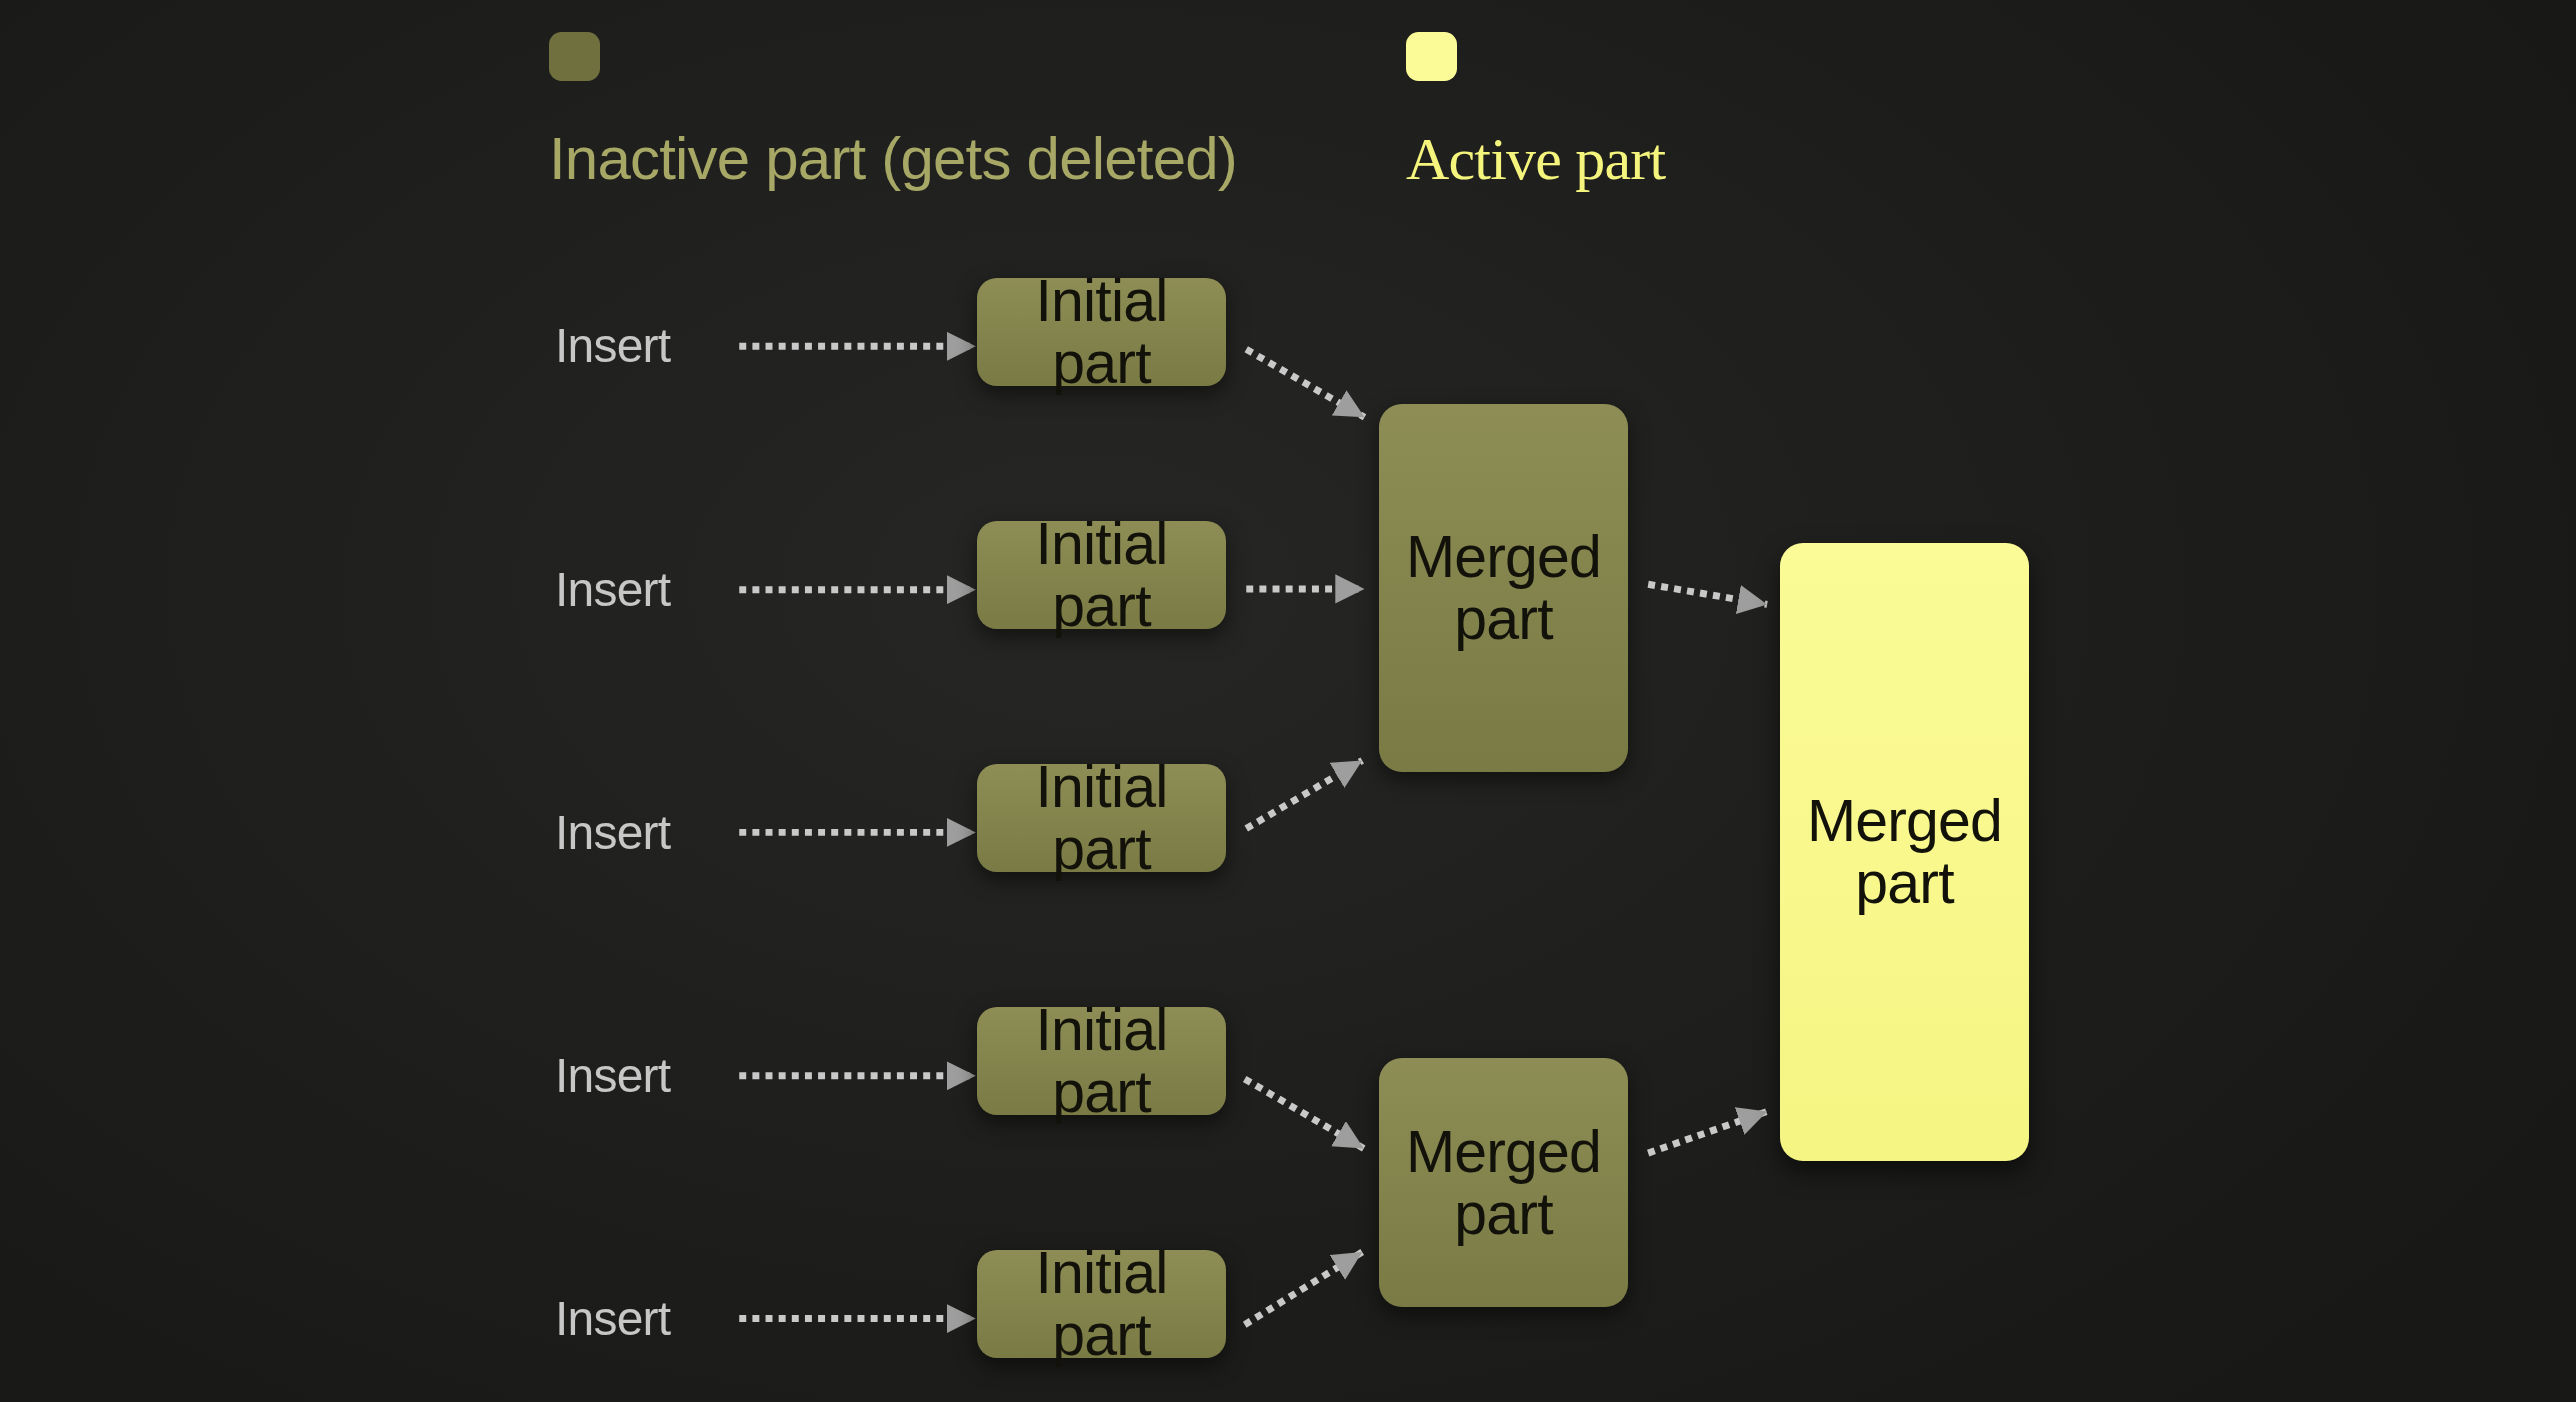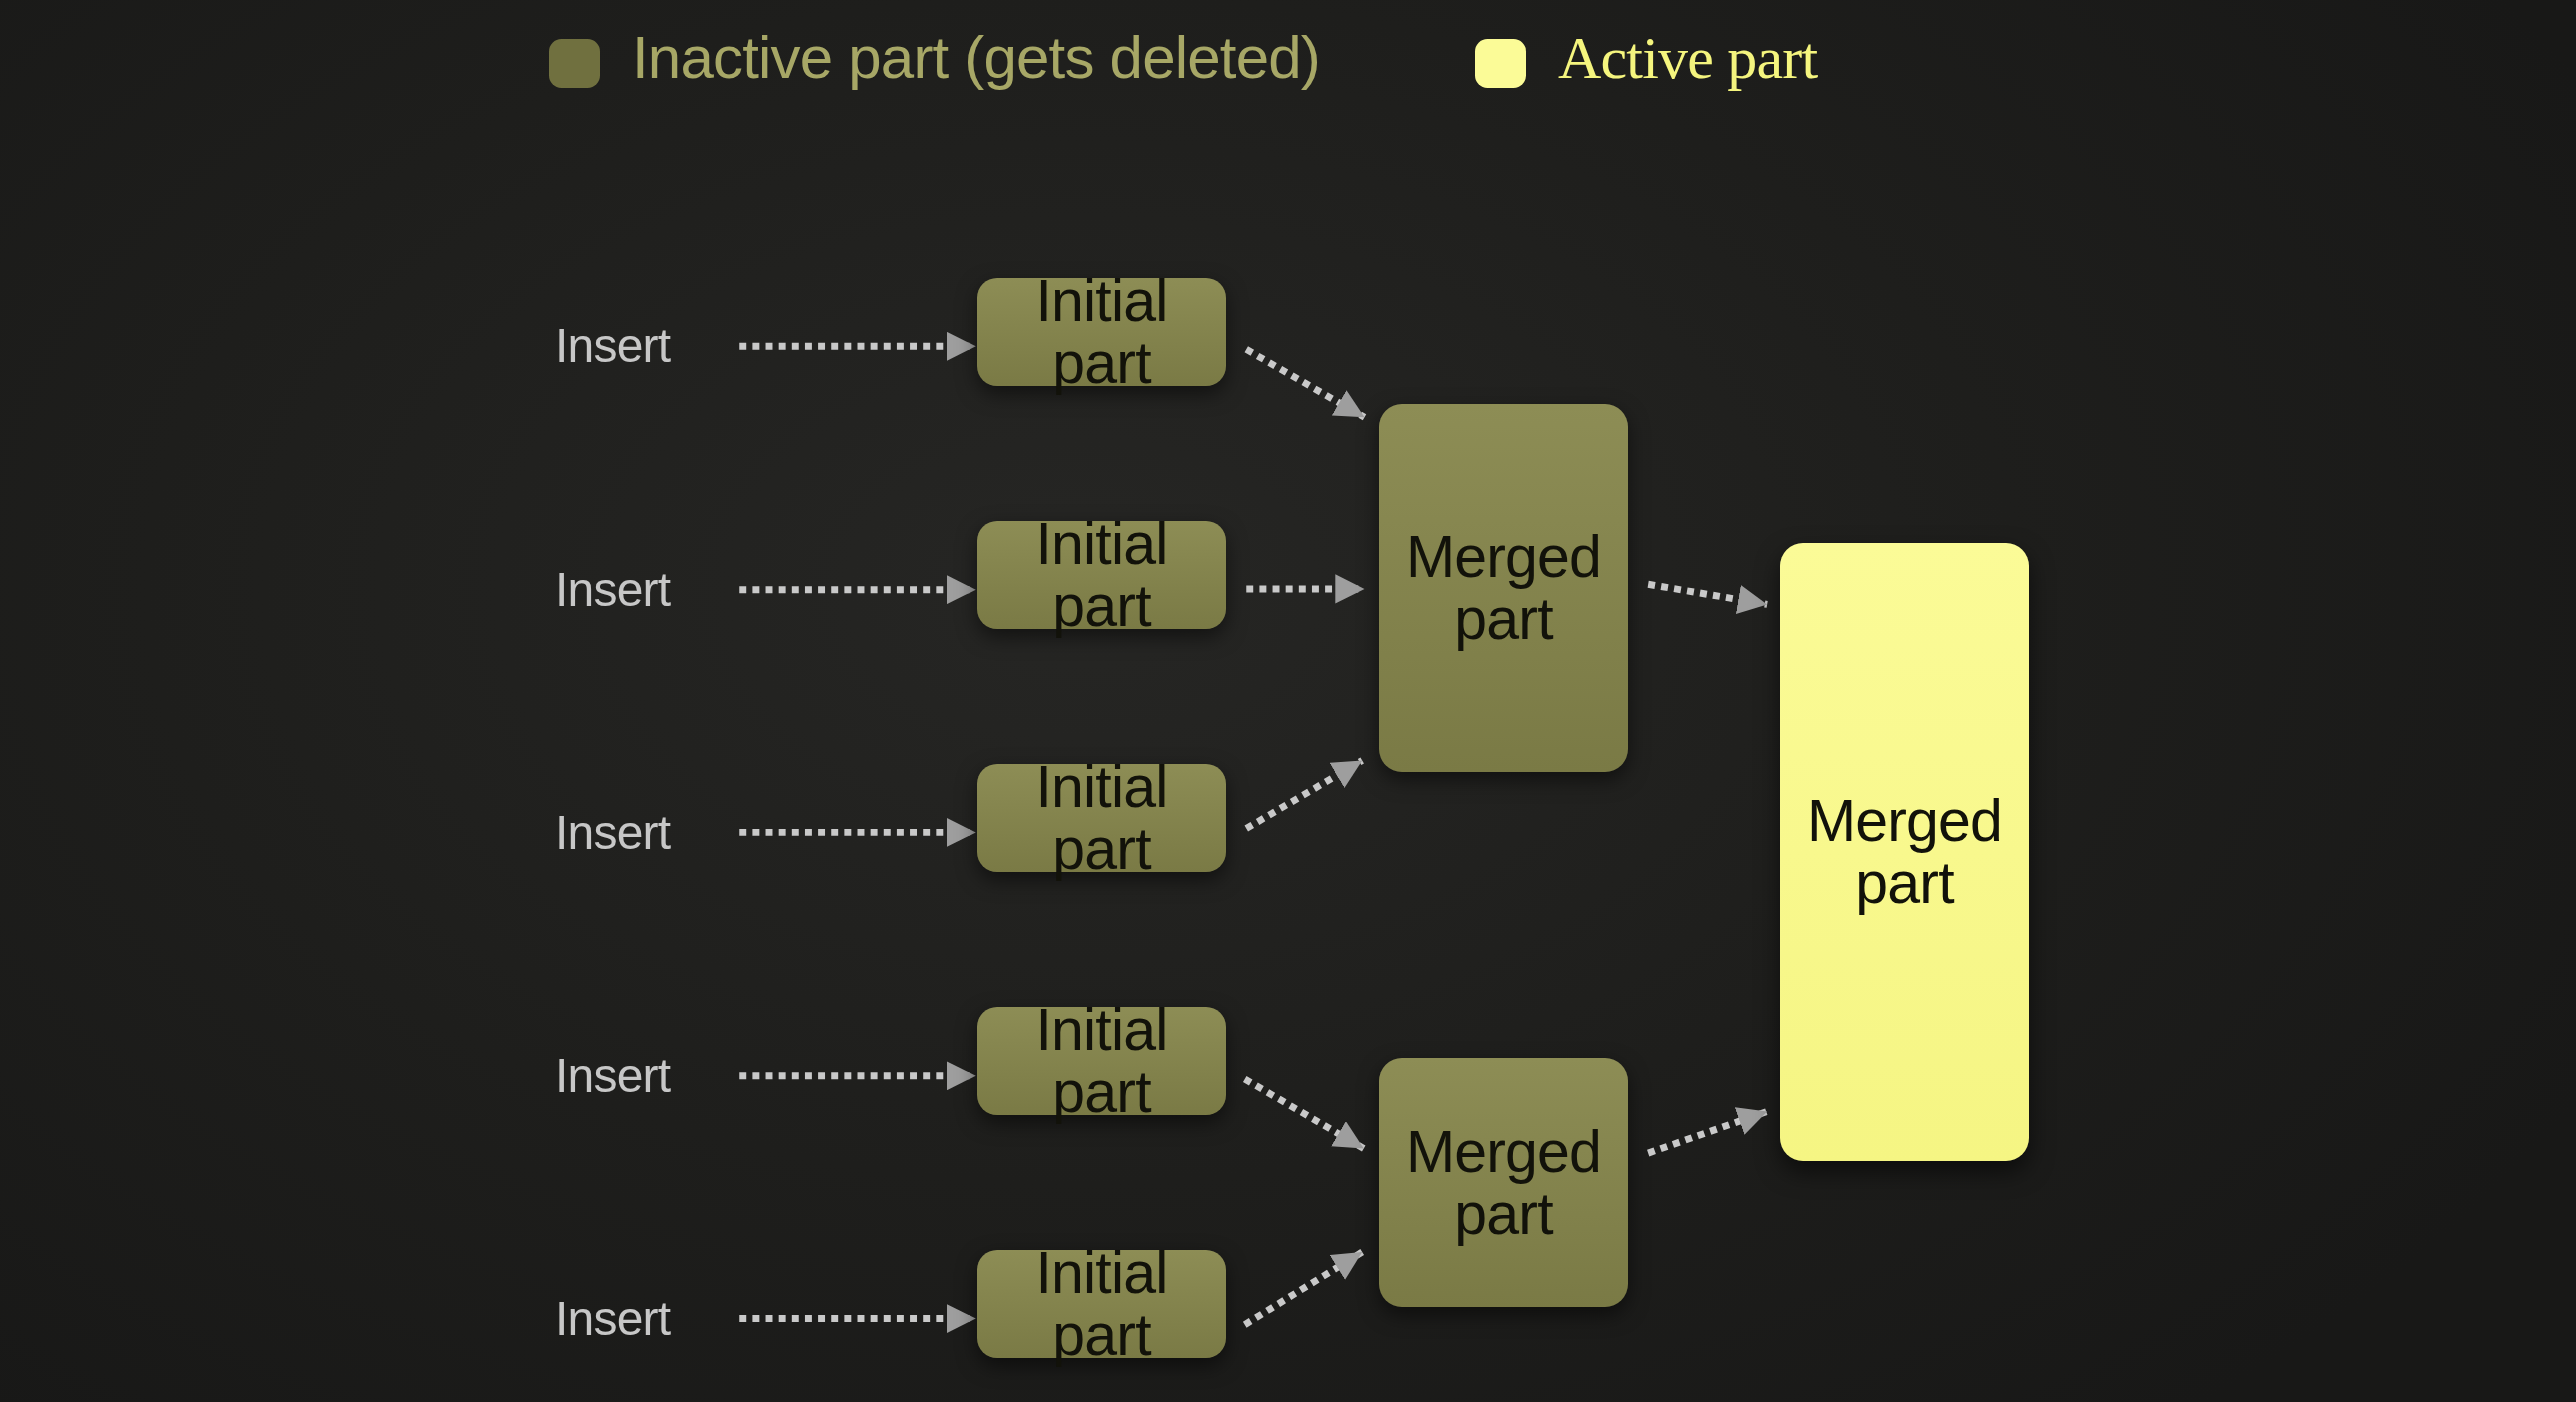--- a/index.html
+++ b/index.html
@@ -4,23 +4,23 @@
 <style>
   html,body{margin:0;padding:0;background:#181817;}
   .stage{
     position:relative;
     width:2576px;height:1402px;
     overflow:hidden;
     background:radial-gradient(ellipse 1701px 1082px at 42% 42%, #262624 0%, #1e1e1c 55%, #181817 100%);
     font-family:"Liberation Sans", sans-serif;
   }
   
-  .legend-group{position:absolute;top:32px;display:flex;align-items:flex-end;gap:32px;height:56px;}
+  .legend-group{position:absolute;top:32px;display:flex;align-items:flex-start;gap:48px;height:56px;flex-direction:column;}
   .legend-inactive{left:549px;}
-  .legend-active{left:1475px;font-family:Liberation Serif, serif;}
+  .legend-active{left:1406px;font-family:Liberation Serif, serif;}
   .swatch{width:51px;height:49px;border-radius:12.4px;flex:0 0 auto;}
   .swatch-inactive{background:#70703f;}
   .swatch-active{background:#fbfb97;}
   .legend-label{font-size:60px;line-height:60px;letter-spacing:-0.8px;white-space:nowrap;}
   .legend-label.inactive{color:#a7a766;}
   .legend-label.active{color:#f5f57e;}
   
   .insert-label{
     position:absolute;left:555px;width:201px;
     font-size:48px;line-height:68px;letter-spacing:-0.8px;

